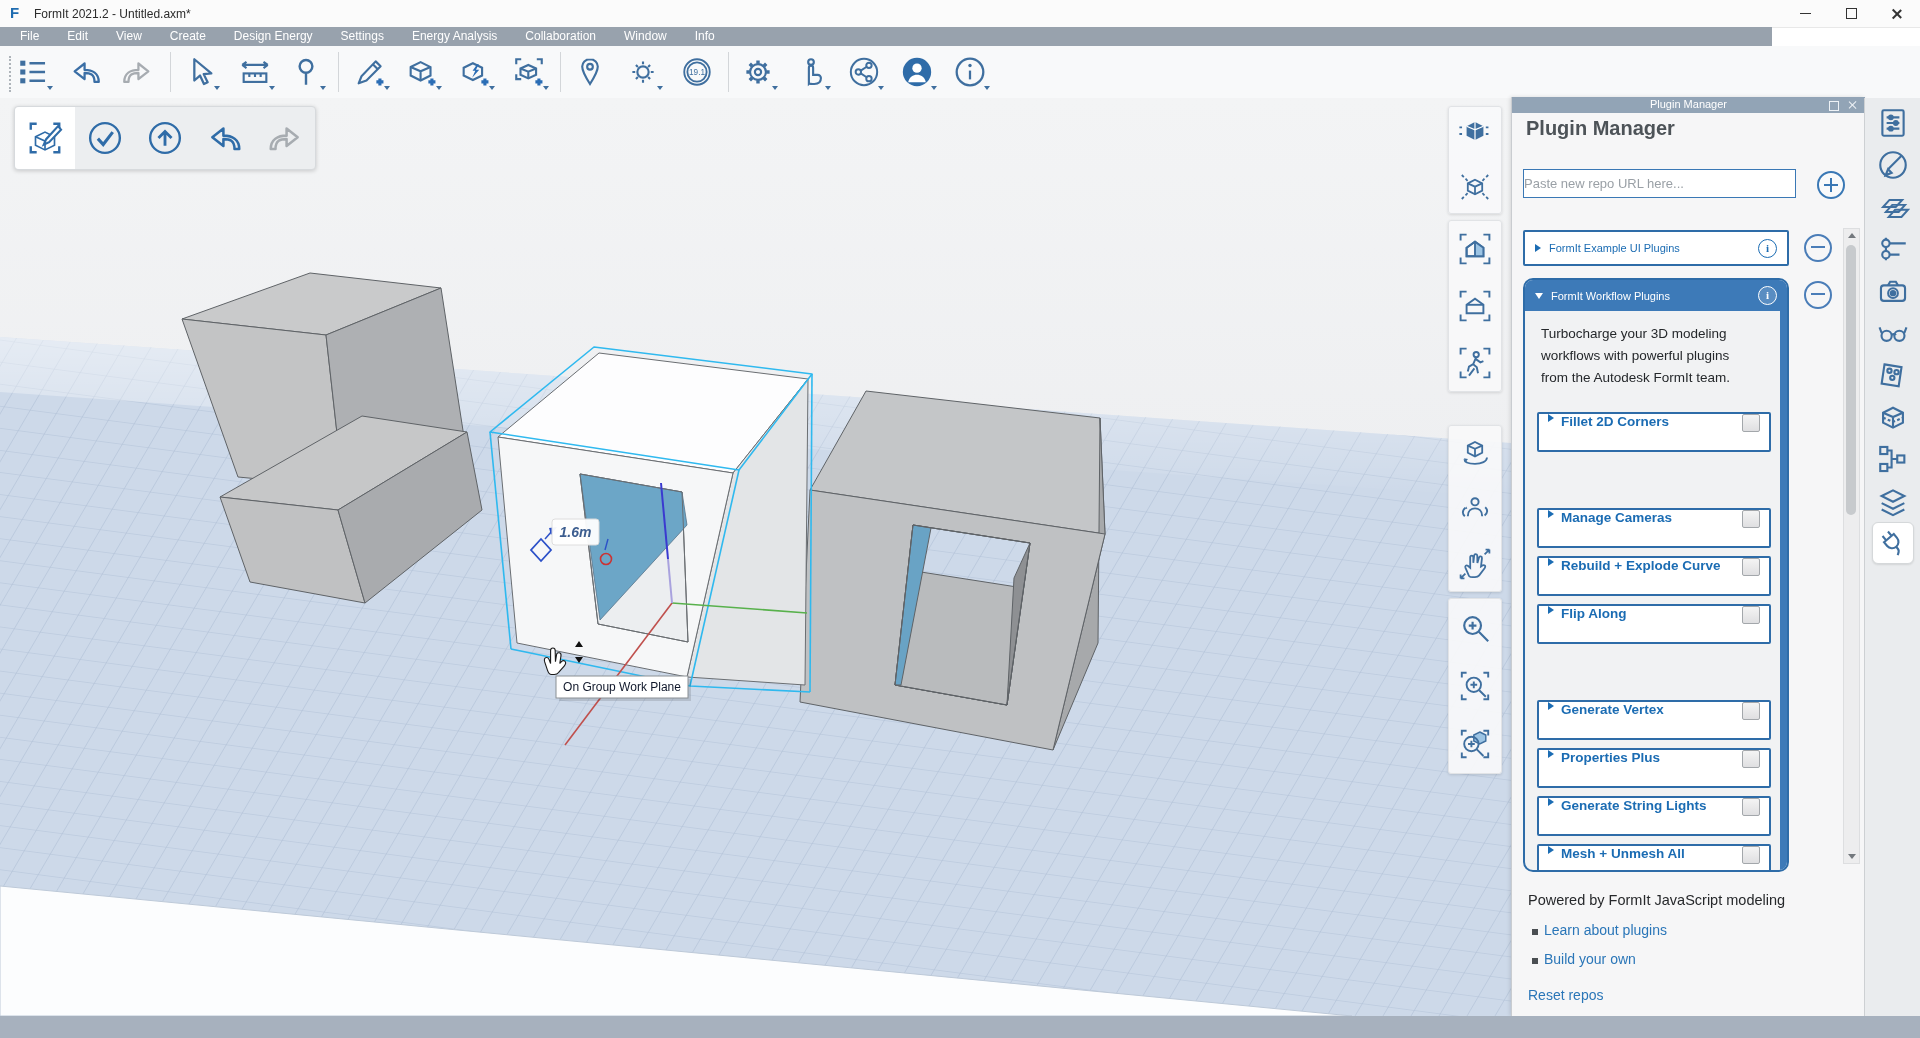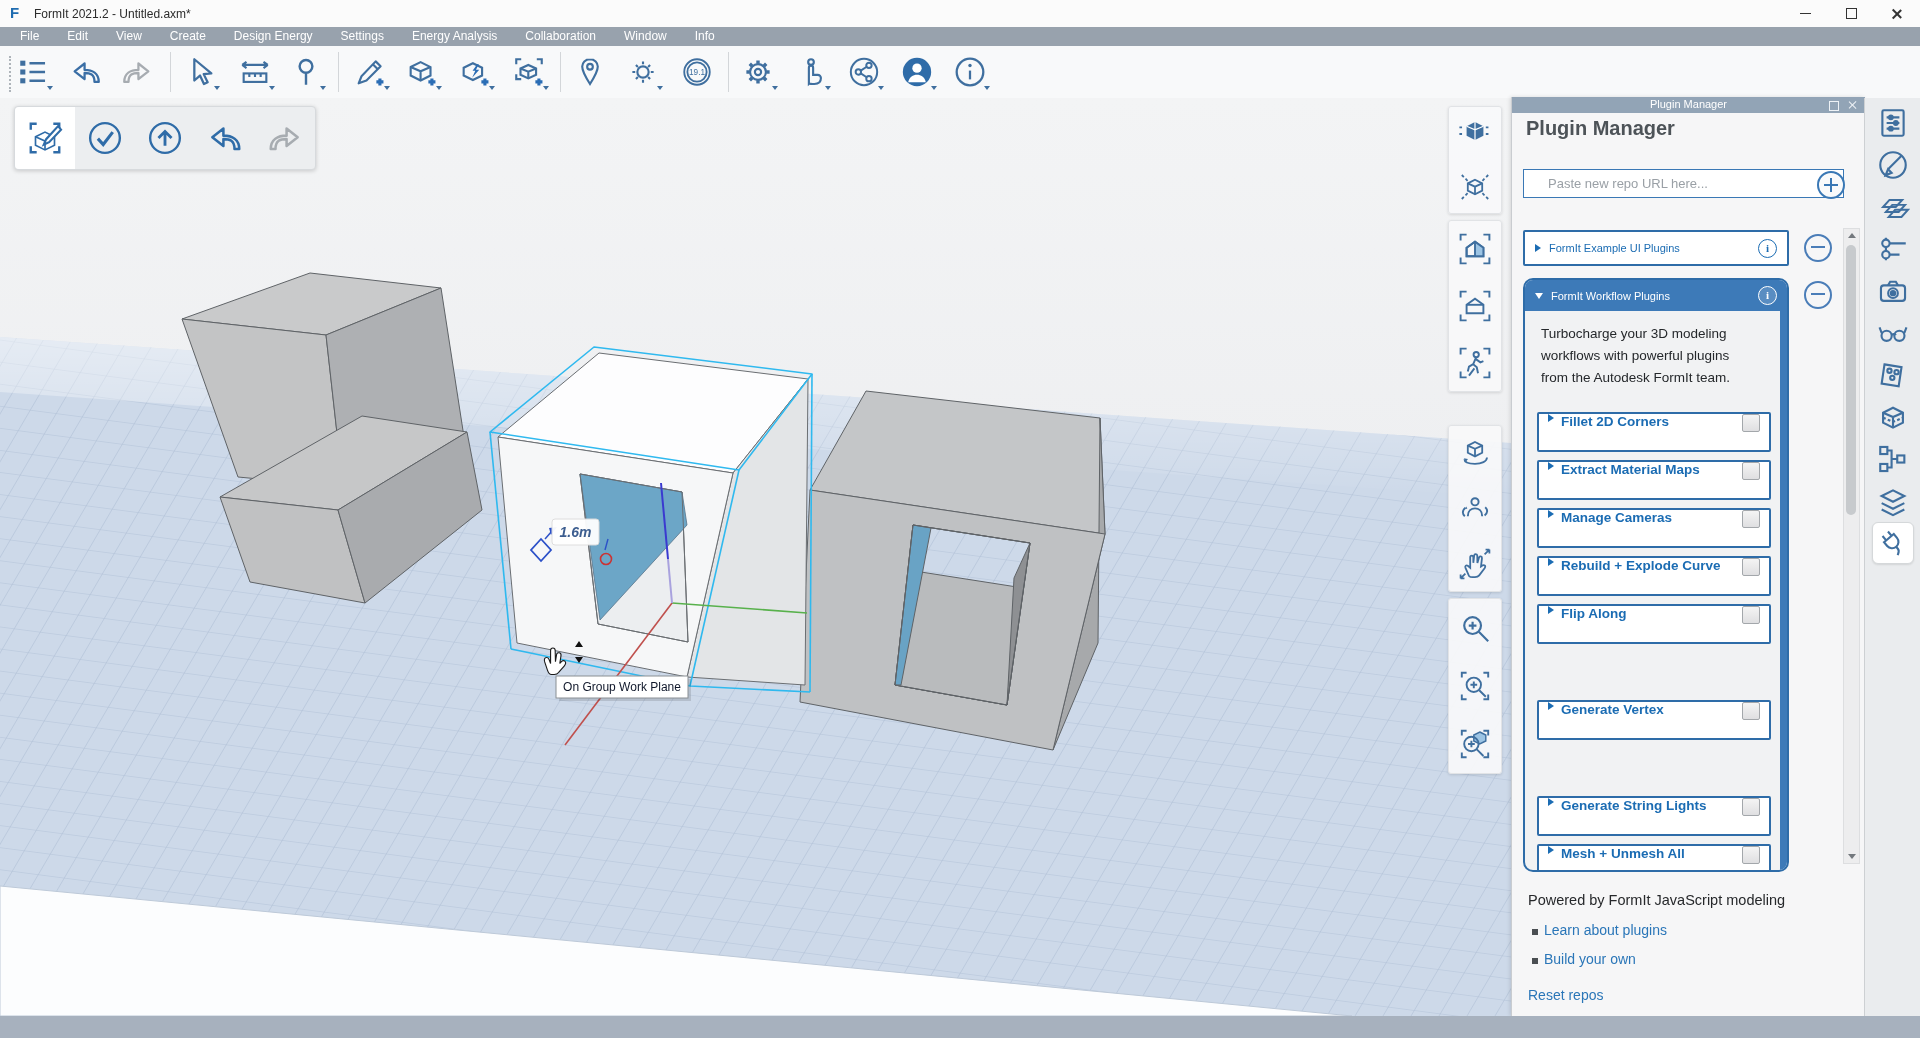--- a/index.html
+++ b/index.html
@@ -15,21 +15,21 @@
   .app-title{position:absolute;left:34px;top:7px;font-size:12px;color:#2b2b2b;}
   .win-btns{position:absolute;right:0;top:0;height:27px;display:flex;}
   .win-btn{width:46px;height:27px;display:flex;align-items:center;justify-content:center;cursor:default;}
   .glyph-min{width:11px;border-top:1px solid #333;}
   .glyph-max{width:9px;height:9px;border:1px solid #333;}
   .glyph-close{position:relative;width:12px;height:12px;}
   .glyph-close:before,.glyph-close:after{content:"";position:absolute;left:5px;top:0;width:1.5px;height:12px;background:#333;}
   .glyph-close:before{transform:rotate(45deg);} .glyph-close:after{transform:rotate(-45deg);}
 
   
-  .menubar{position:absolute;left:0;top:27px;width:1920px;height:19px;background:#98a2ad;
+  .menubar{position:absolute;left:0;top:27px;width:1772px;height:19px;background:#98a2ad;
            display:flex;align-items:center;}
   .menu-item{color:#fff;font-size:12px;padding:0 14px;height:19px;line-height:19px;cursor:default;}
   .menu-item:first-child{margin-left:6px;}
 
   
   .toolbar{position:absolute;left:0;top:46px;width:1920px;height:52px;background:#f8f9fa;
            border-bottom:1px solid #d8dbde;}
   .grip{position:absolute;left:9px;top:56px;height:36px;top:10px;border-left:2px dotted #aeb4ba;}
   .tb-sep{position:absolute;top:6px;height:40px;border-left:1px solid #d3d6d9;}
   .tb-ic{position:absolute;top:9px;width:34px;height:34px;transform:translateX(-50%);}
@@ -59,21 +59,21 @@
   .panel{position:absolute;left:1511px;top:97px;width:353px;height:919px;background:#f6f6f7;
          border-left:1px solid #c9ccd0;box-shadow:-1px 0 4px rgba(0,0,0,.12);}
   .panel-titlebar{position:absolute;left:0;top:0;width:353px;height:16px;background:#92a4b6;}
   .panel-titlebar .t{position:absolute;left:0;right:0;top:1px;text-align:center;color:#fff;font-size:11px;}
   .pt-float{position:absolute;right:26px;top:4px;width:8px;height:8px;border:1px solid #eef2f6;}
   .pt-close{position:relative;position:absolute;right:8px;top:3px;width:10px;height:10px;}
   .pt-close:before,.pt-close:after{content:"";position:absolute;left:4.5px;top:0;width:1.4px;height:10px;background:#eef2f6;}
   .pt-close:before{transform:rotate(45deg);} .pt-close:after{transform:rotate(-45deg);}
   .panel-heading{position:absolute;left:14px;top:20px;font-size:20px;font-weight:bold;color:#4d5358;}
   .repo-input{position:absolute;left:11px;top:72px;width:271px;height:27px;border:1px solid #3a78b5;
-              background:#fff;font-size:13px;color:#333;padding:0 24px;outline:none;font-family:"Liberation Sans",sans-serif;}
+              background:#fff;font-size:13px;color:#333;padding:0 0;outline:none;font-family:"Liberation Sans",sans-serif;}
   .repo-input::placeholder{color:#9aa0a6;}
   .add-repo{position:absolute;left:305px;top:74px;width:24px;height:24px;border:2px solid #3a78b5;border-radius:50%;background:#f9fafb;}
   .add-repo:before{content:"";position:absolute;left:5px;top:10.5px;width:14px;height:2.5px;background:#3a78b5;}
   .add-repo:after{content:"";position:absolute;left:10.5px;top:5px;width:2.5px;height:14px;background:#3a78b5;}
 
   .sec1{position:absolute;left:11px;top:133px;width:262px;height:32px;background:#fff;border:2px solid #2e6ca8;
         border-radius:2px;display:flex;align-items:center;}
   .sec-label{font-size:11px;font-weight:normal;color:#1b6cb3;}
   .tri-r{width:0;height:0;border-left:6px solid #1b6cb3;border-top:4.5px solid transparent;border-bottom:4.5px solid transparent;margin:0 8px 0 10px;}
   .tri-d{width:0;height:0;border-top:6px solid #fff;border-left:4.5px solid transparent;border-right:4.5px solid transparent;margin:0 8px 0 10px;}
@@ -539,43 +539,43 @@
     </div>
     <div class="sec2-body">
       <div class="sec2-desc">Turbocharge your 3D modeling workflows with powerful plugins from the Autodesk FormIt team.</div>
       <div class="sec2-scroll"></div>
 
       <div class="plugin-item" style="top:101px">
         <span class="tri-r"></span>
           <span class="plugin-label">Fillet 2D Corners</span>
         <span class="checkbox"></span>
         </div>
-      <div class="plugin-item" style="top:149px">
-        <span class="tri-r"></span>
-          <span class="plugin-label">Extract Material Maps</span>
-        <span class="checkbox"></span>
-        </div>
       <div class="plugin-item" style="top:197px">
         <span class="tri-r"></span>
           <span class="plugin-label">Manage Cameras</span>
         <span class="checkbox"></span>
         </div>
       <div class="plugin-item" style="top:245px">
         <span class="tri-r"></span>
           <span class="plugin-label">Rebuild + Explode Curve</span>
         <span class="checkbox"></span>
         </div>
       <div class="plugin-item" style="top:293px">
         <span class="tri-r"></span>
           <span class="plugin-label">Flip Along</span>
         <span class="checkbox"></span>
         </div>
       <div class="plugin-item" style="top:389px">
         <span class="tri-r"></span>
           <span class="plugin-label">Generate Vertex</span>
+        <span class="checkbox"></span>
+        </div>
+      <div class="plugin-item" style="top:437px">
+        <span class="tri-r"></span>
+          <span class="plugin-label">Properties Plus</span>
         <span class="checkbox"></span>
         </div>
       <div class="plugin-item" style="top:485px">
         <span class="tri-r"></span>
           <span class="plugin-label">Generate String Lights</span>
         <span class="checkbox"></span>
         </div>
       <div class="plugin-item" style="top:533px">
         <span class="tri-r"></span>
           <span class="plugin-label">Mesh + Unmesh All</span>

